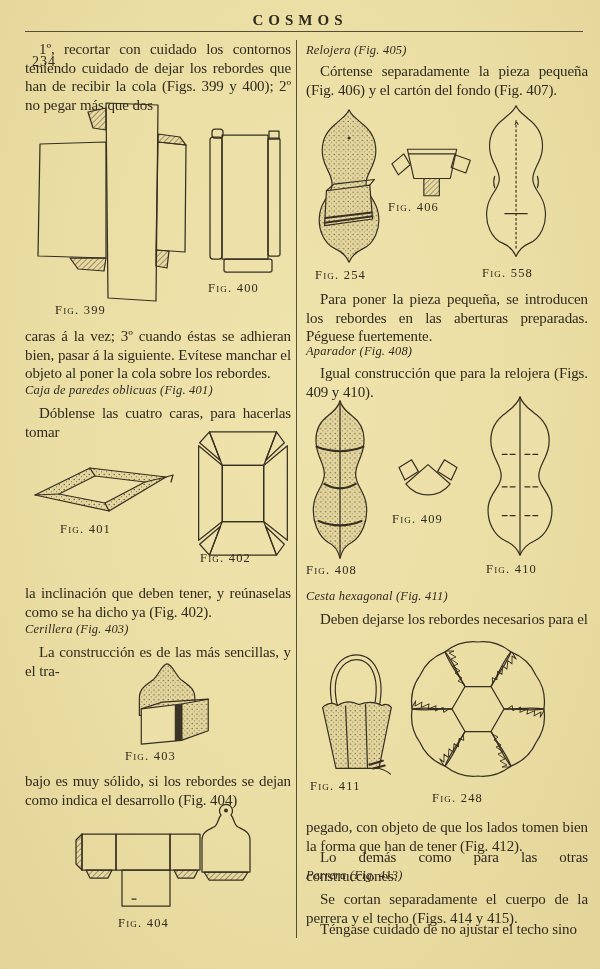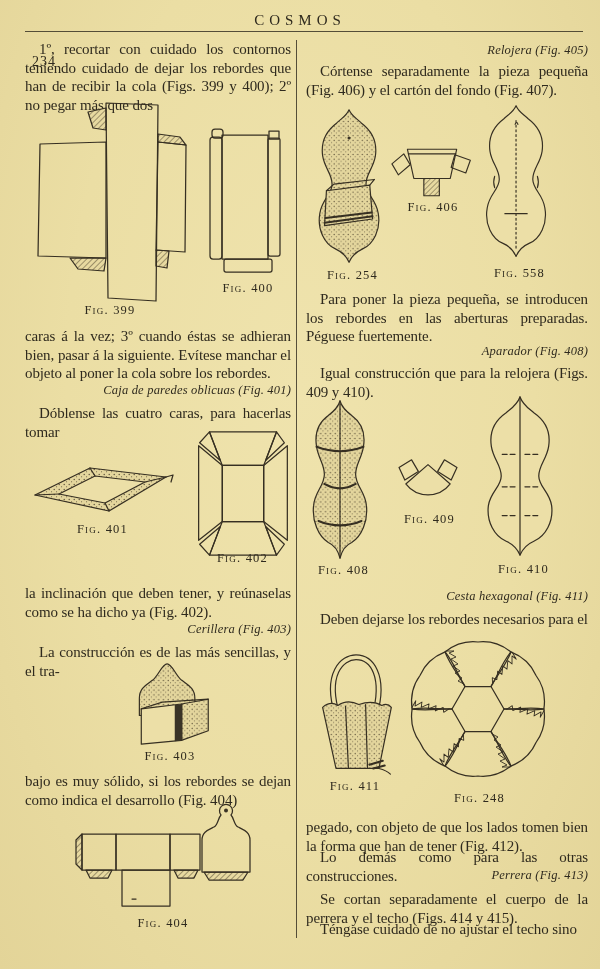--- a/index.html
+++ b/index.html
@@ -3,27 +3,27 @@
 <meta charset="utf-8">
 <style>
   html,body{margin:0;padding:0;background:#b7a87c;}
   .page{
     position:relative;width:600px;height:969px;overflow:hidden;
     background:radial-gradient(ellipse at 50% 40%, #efe3ad 0%, #ebdea4 55%, #e3d498 100%);
     font-family:"Liberation Serif","DejaVu Serif",serif;
     color:#2f2a1e;
   }
   .pnum{position:absolute;font-size:14px;letter-spacing:1px;margin-top:41px;}
-  .ptitle{position:absolute;left:0;right:0;text-align:center;font-size:15px;font-weight:normal;letter-spacing:5px;}
+  .ptitle{position:absolute;left:0;right:0;text-align:center;font-size:15px;font-weight:bold;letter-spacing:5px;}
   .hrule{position:absolute;height:1.4px;background:#3a3424;opacity:.85;}
   .vdiv{position:absolute;width:1.3px;background:#3a3424;opacity:.85;}
   .para{position:absolute;font-size:15px;line-height:18.5px;text-align:justify;letter-spacing:-0.1px;}
   .ind{text-indent:14px;}
-  .head{position:absolute;font-size:12.5px;font-style:italic;text-align:right;letter-spacing:0.2px;}
-  .cap{position:absolute;font-size:12.5px;font-variant:small-caps;letter-spacing:1.2px;text-align:center;white-space:nowrap;}
+  .head{position:absolute;font-size:12.5px;font-style:italic;text-align:left;letter-spacing:0.2px;}
+  .cap{position:absolute;font-size:12.5px;font-variant:small-caps;letter-spacing:1.2px;text-align:left;white-space:nowrap;}
   svg.fig{position:absolute;overflow:visible;}
   .fig path,.fig polygon,.fig rect,.fig line,.fig polyline,.fig circle{
     fill:none;stroke:#362f22;stroke-width:1.25;stroke-linejoin:round;stroke-linecap:round;}
   .fig .ps{fill:url(#stip);}
   .fig .pp{fill:#ecdfa7;}
   .fig .ph{fill:url(#hatch);}
   .fig .pd{fill:#3a3326;stroke:none;}
   .fig .thick{stroke-width:2.2;}
   .fig .dash{stroke-dasharray:2,3;}
   .fig .dash2{stroke-dasharray:5,3;}

